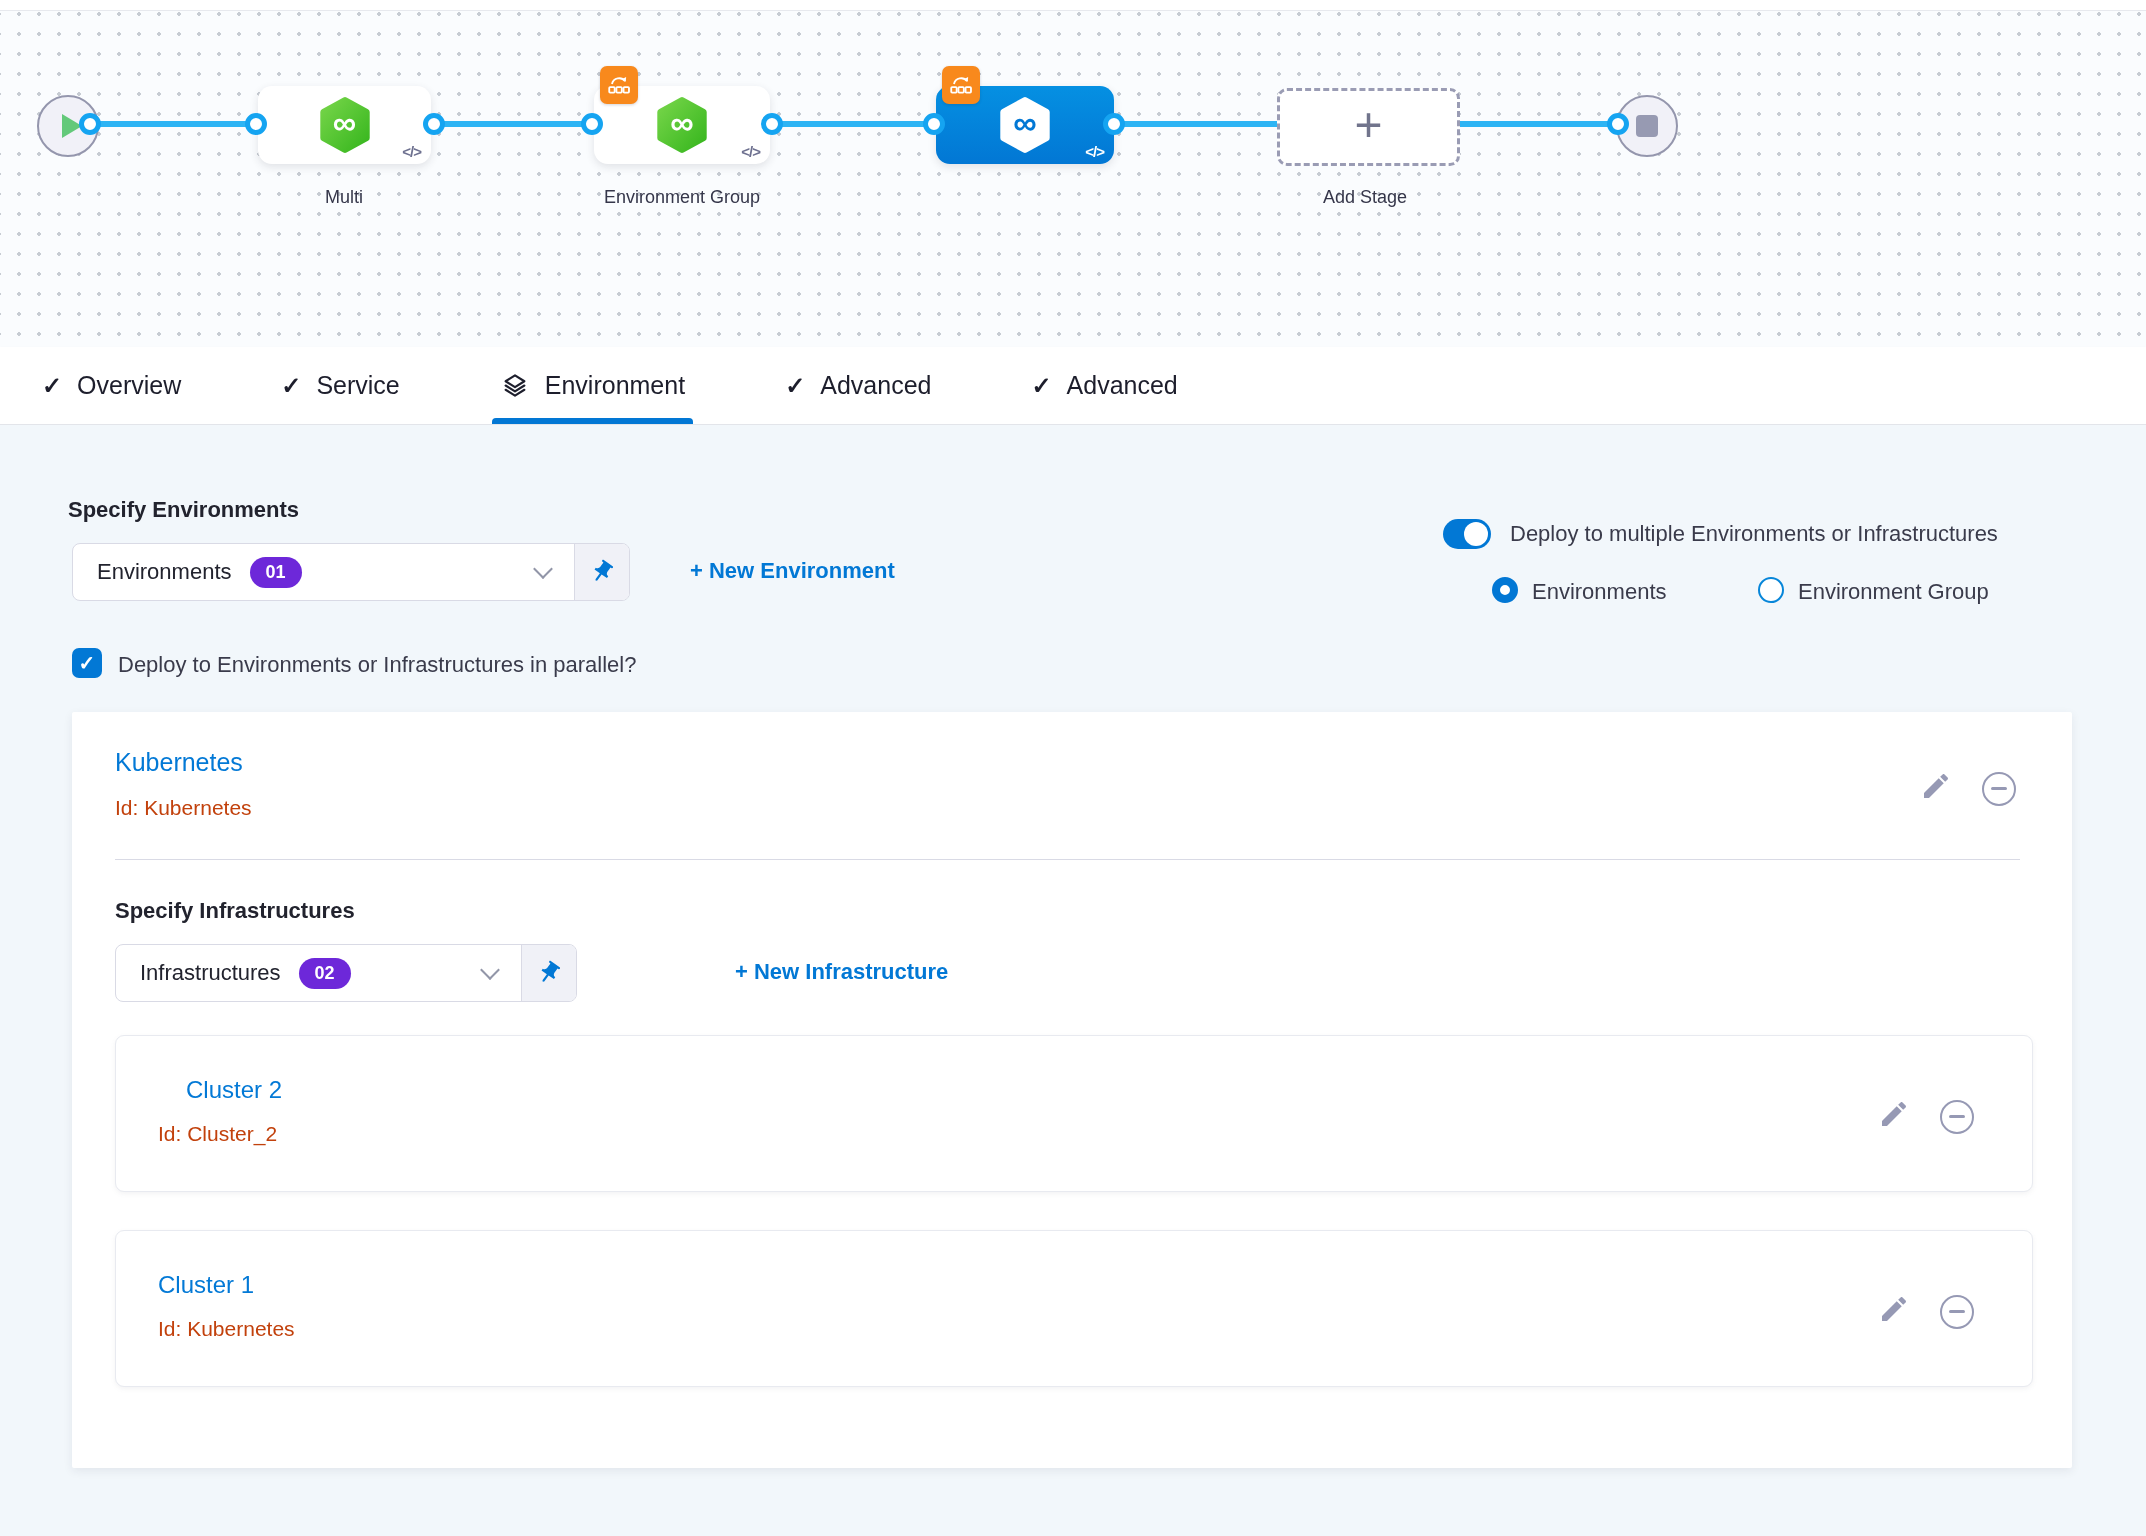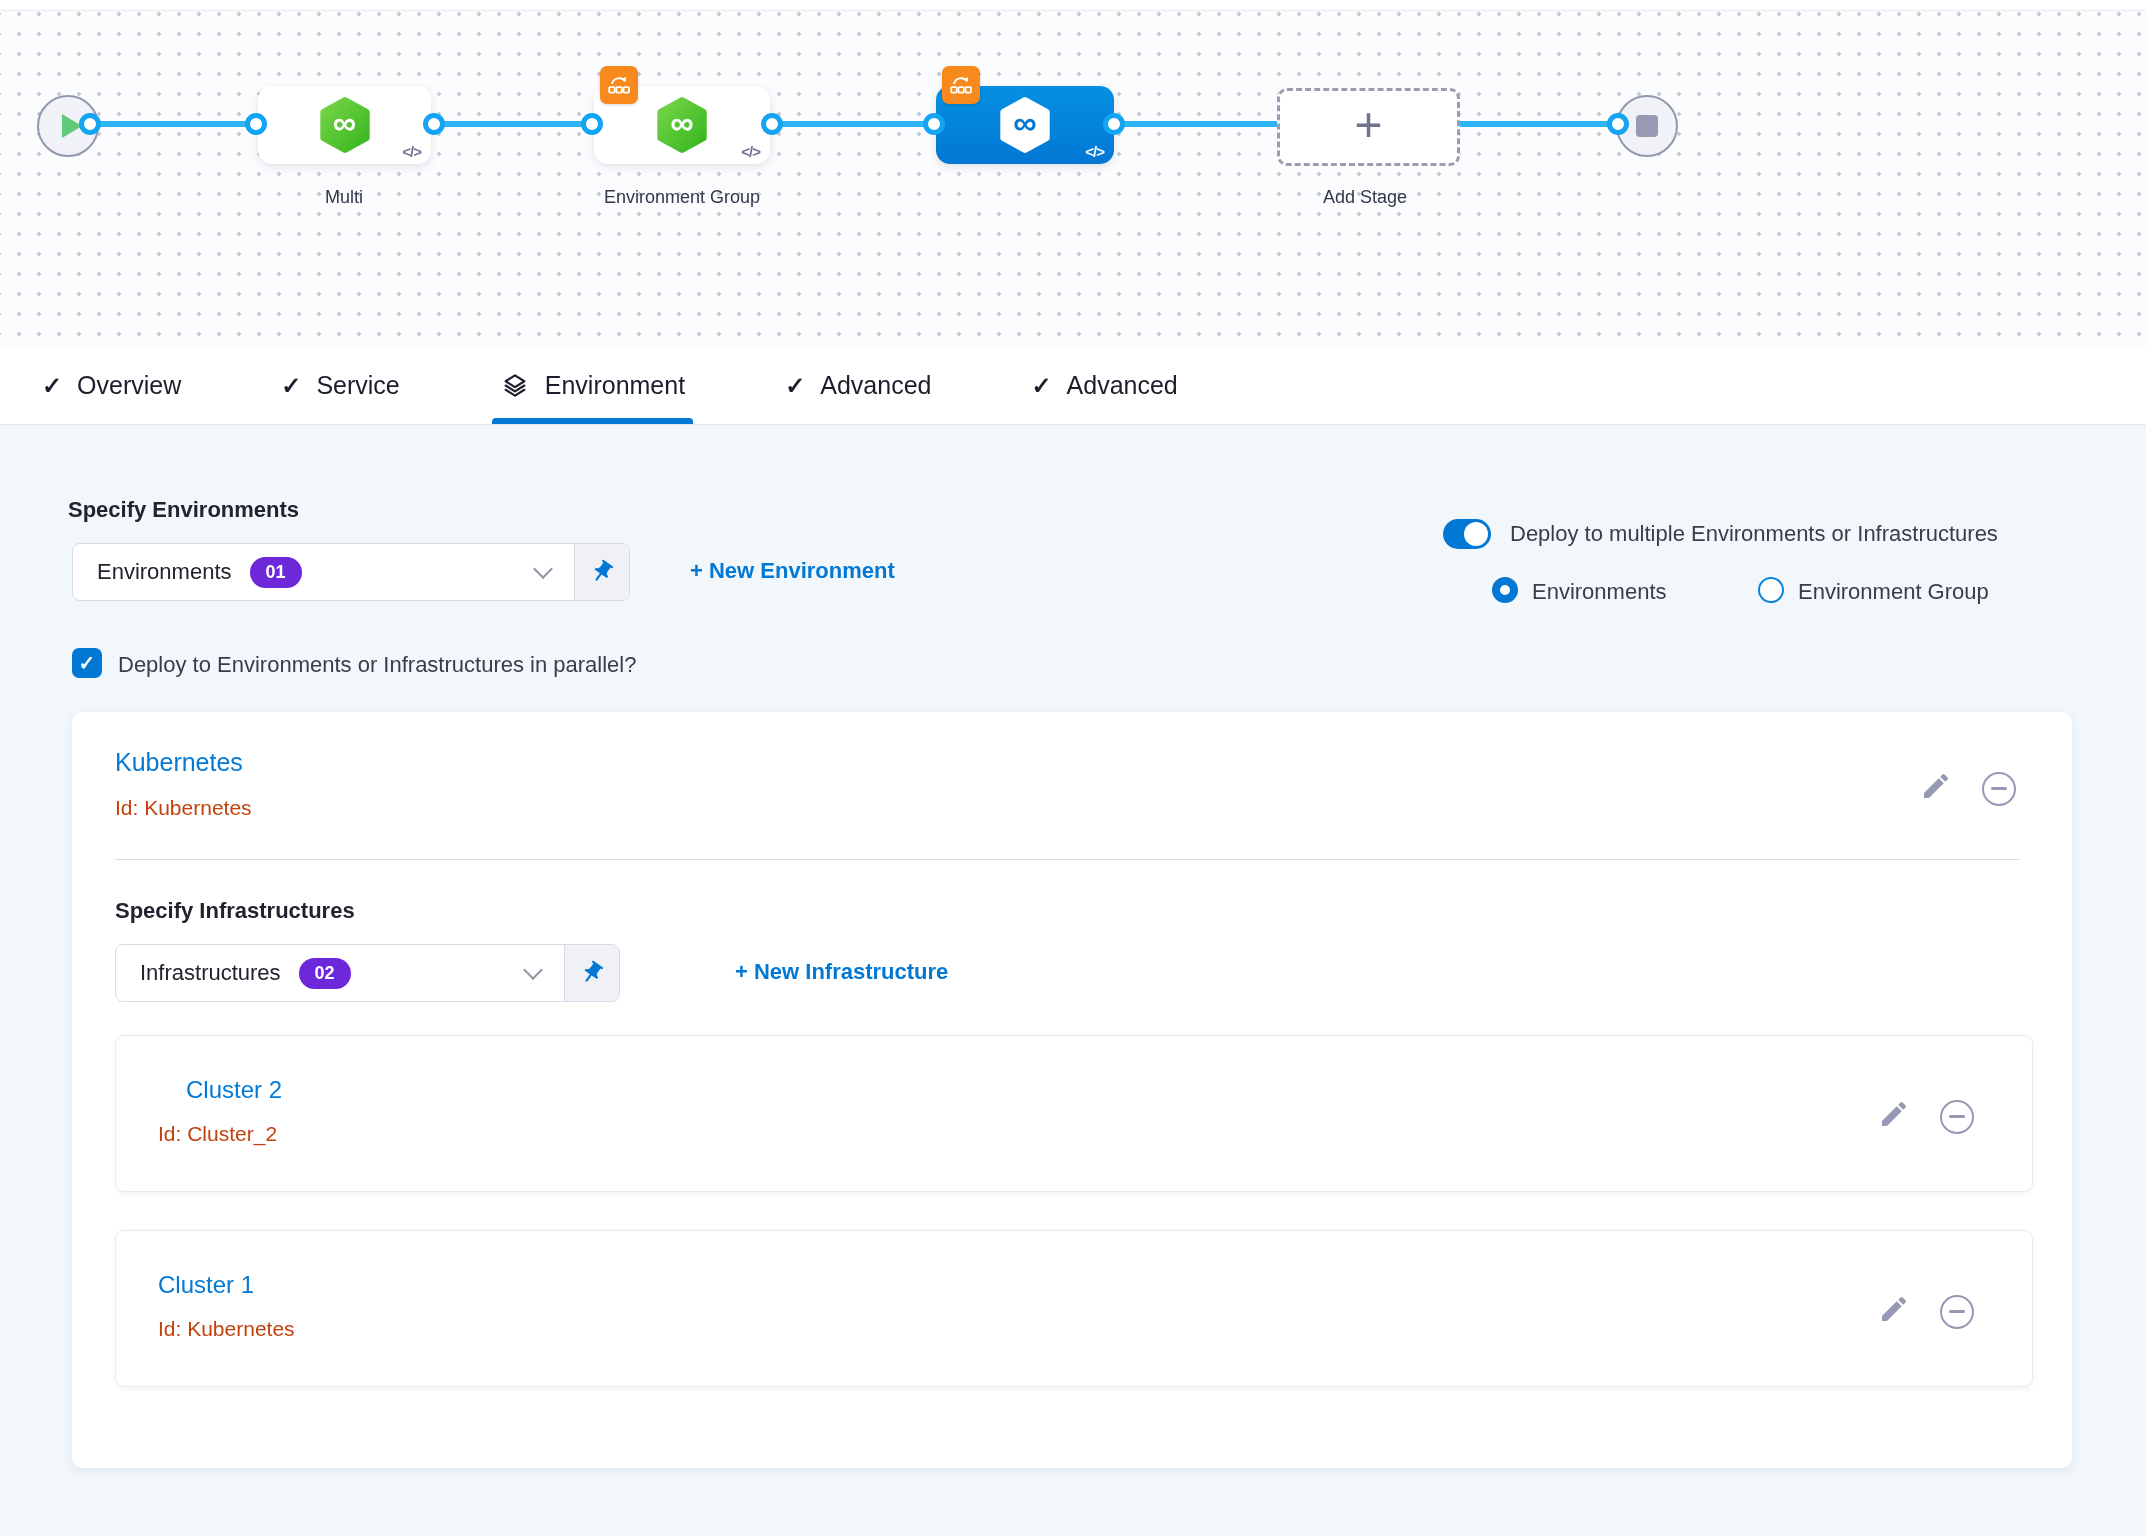--- a/index.html
+++ b/index.html
@@ -47,21 +47,21 @@
   .pill{background:#6d28d9;color:#fff;font-size:18px;font-weight:700;padding:5px 16px;border-radius:20px;}
   .chevron{margin-left:auto;width:12px;height:12px;border-right:2px solid #9296a8;border-bottom:2px solid #9296a8;transform:rotate(45deg);margin-top:-6px;}
   .select-pin{width:54px;background:#f0f1f7;border-left:1px solid #d9dae5;border-radius:0 7px 7px 0;display:flex;align-items:center;justify-content:center;cursor:pointer;}
   .link{position:absolute;font-size:22px;font-weight:700;color:#0278d5;cursor:pointer;}
   .toggle{position:absolute;left:1443px;top:519px;width:48px;height:30px;background:#0278d5;border-radius:16px;cursor:pointer;}
   .knob{position:absolute;right:3px;top:3px;width:24px;height:24px;background:#ffffff;border-radius:50%;}
   .ctl-label{position:absolute;font-size:22px;color:#3a3b4b;}
   .radio-on{position:absolute;width:26px;height:26px;border-radius:50%;border:8px solid #0277d4;background:#ffffff;box-sizing:border-box;cursor:pointer;}
   .radio-off{position:absolute;width:26px;height:26px;border-radius:50%;border:2px solid #0786d9;background:#ffffff;box-sizing:border-box;cursor:pointer;}
   .checkbox{position:absolute;left:72px;top:648px;width:30px;height:30px;background:#0278d5;border-radius:7px;display:flex;align-items:center;justify-content:center;color:#fff;font-size:20px;font-weight:700;cursor:pointer;}
-  .bigcard{position:absolute;left:72px;top:712px;width:2000px;height:756px;background:#ffffff;border-radius:10px;box-shadow:0 3px 10px rgba(40,41,61,.08);}
+  .bigcard{position:absolute;left:72px;top:712px;width:2000px;height:756px;background:#ffffff;border-radius:2px;box-shadow:0 3px 10px rgba(40,41,61,.08);}
   .env-name{position:absolute;font-size:25px;font-weight:500;color:#0379d6;cursor:pointer;}
   .muted{position:absolute;font-size:21px;color:#c2410c;}
   .divider{position:absolute;left:43px;right:52px;top:147px;height:1px;background:#d9dae5;}
   .icon-btn{position:absolute;cursor:pointer;}
   .minus-btn{position:absolute;width:30px;height:30px;border:2px solid #9699b4;border-radius:50%;cursor:pointer;}
   .minus-btn::after{content:"";position:absolute;left:7px;right:7px;top:13px;height:3px;background:#9699b4;border-radius:2px;}
   .cluster-card{position:absolute;left:43px;width:1916px;height:155px;background:#ffffff;border:1px solid #e8eaf0;border-radius:9px;box-shadow:0 2px 5px rgba(96,97,112,.08);}
 </style>
 </head>
 <body>
@@ -228,21 +228,21 @@
     <svg width="32" height="32" viewBox="0 0 24 24" fill="#9699b4">
       <path d="M3 17.25V21h3.75L17.81 9.94l-3.75-3.75L3 17.25zM20.71 7.04c.39-.39.39-1.02 0-1.41l-2.34-2.34c-.39-.39-1.02-.39-1.41 0l-1.83 1.83 3.75 3.75 1.83-1.83z"></path>
     </svg>
   </div>
   <div class="minus-btn" style="left:1910px;top:60px;"></div>
 
   <div class="divider"></div>
 
   <div class="sec-title" style="left:43px;top:186px;">Specify Infrastructures</div>
 
-  <div class="select" style="left:43px;top:232px;width:505px;">
+  <div class="select" style="left:43px;top:232px;width:462px;">
     <div class="select-main">
       <span class="select-label">Infrastructures</span>
       <span class="pill">02</span>
       <span class="chevron"></span>
     </div>
     <div class="select-pin">
       <svg width="26" height="26" viewBox="0 0 24 24" fill="#0278d5" style="transform:rotate(35deg);">
         <path d="M16 9V4h1c.55 0 1-.45 1-1s-.45-1-1-1H7c-.55 0-1 .45-1 1s.45 1 1 1h1v5c0 1.66-1.34 3-3 3v2h5.97v7l1 1 1-1v-7H19v-2c-1.66 0-3-1.34-3-3z"></path>
       </svg>
     </div>

